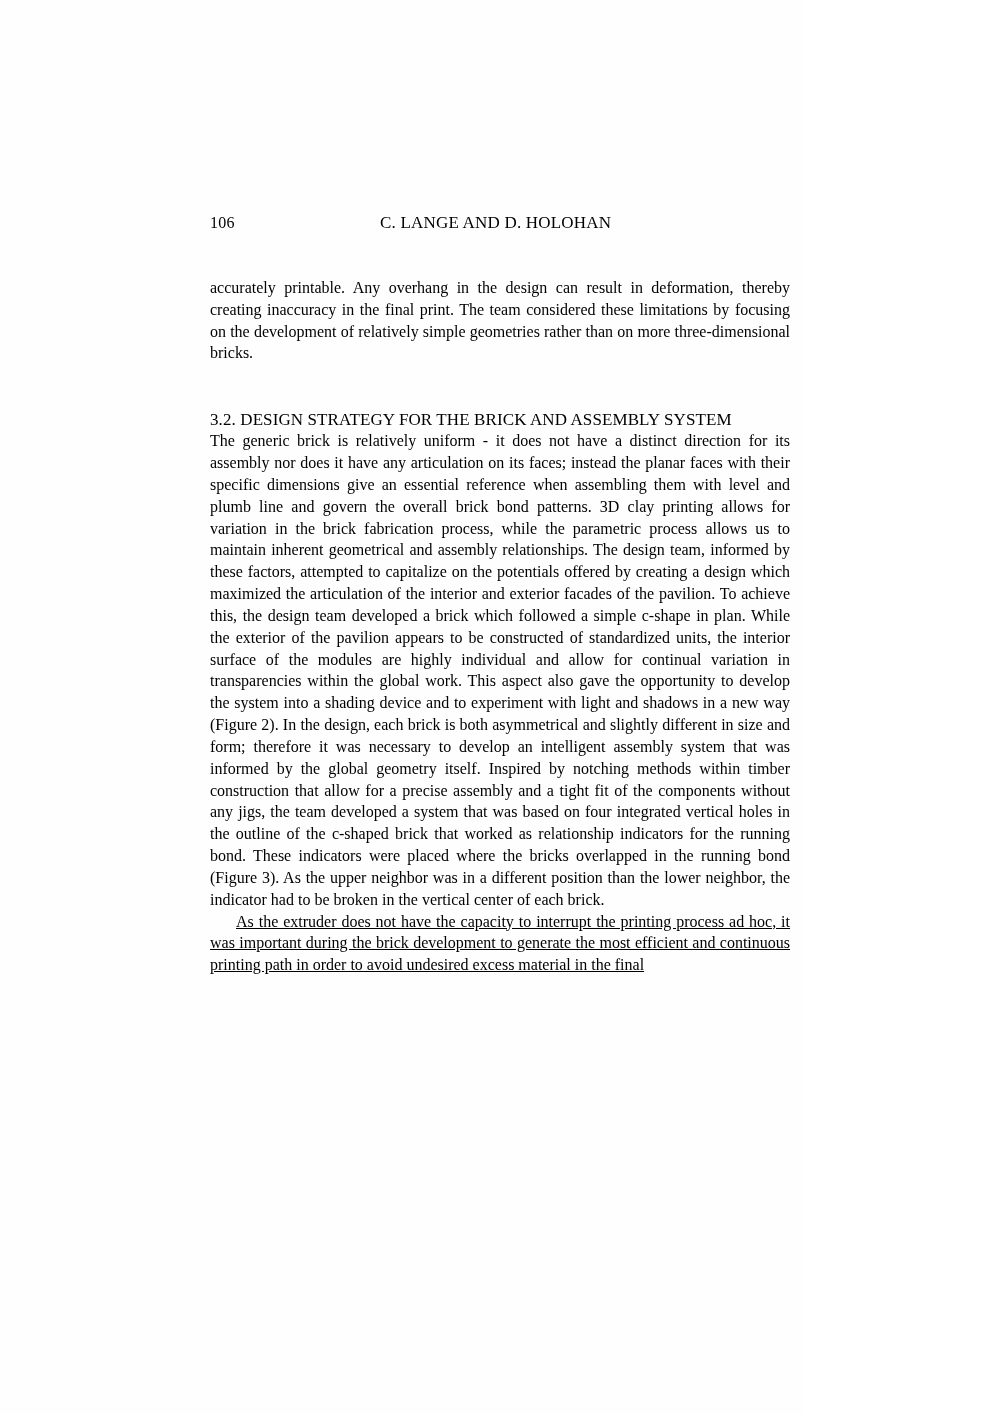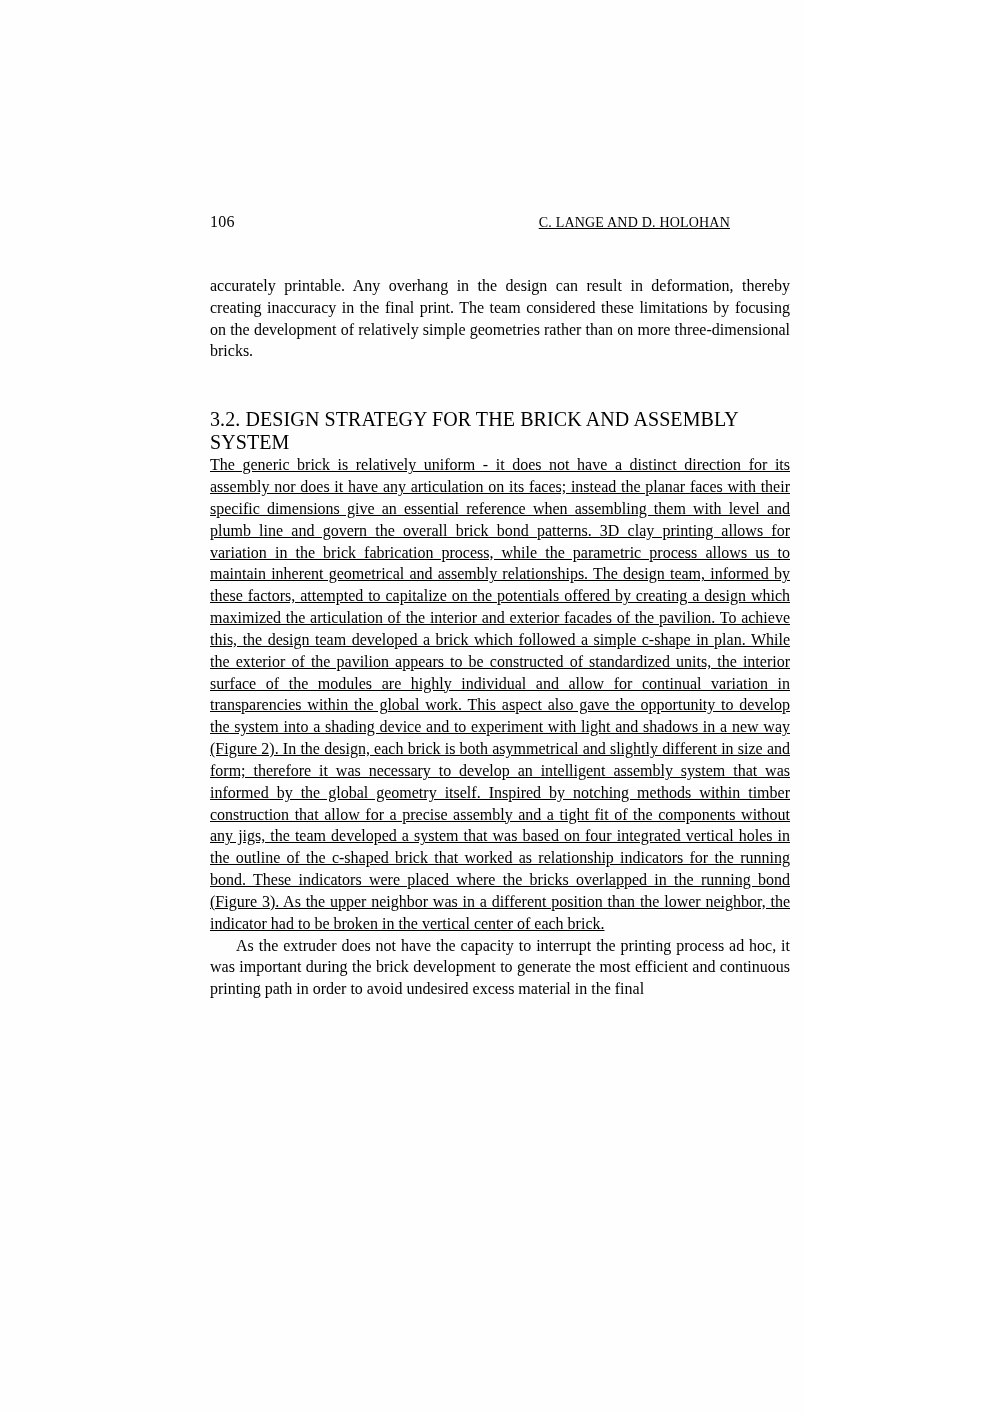--- a/index.html
+++ b/index.html
@@ -34,35 +34,35 @@
     font-size: 15.5px;
     letter-spacing: 0.2px;
     margin-bottom: 44px;
   }
   .page-number {
     width: 170px;
     font-size: 16px;
   }
   .head-title {
     flex: 1;
-    text-align: right;
+    text-align: left;
     padding-right: 60px;
-    font-size: 14px;
-    text-decoration: underline;
+    font-size: 17px;
   }
   p.body-text {
     margin: 0 0 0 0;
     font-size: 16px;
     line-height: 1.365;
     text-align: justify;
     text-justify: inter-word;
     hyphens: none;
   }
   p.body-text.indent {
     text-indent: 26px;
+    text-decoration: underline;
   }
   .figure-block {
     margin-top: 22px;
   }
   .figure-images {
     display: flex;
     width: 580px;
     height: 208px;
     gap: 3px;
   }
@@ -143,26 +143,25 @@
       radial-gradient(ellipse at 10% 95%, rgba(0,0,0,0.55), rgba(0,0,0,0) 60%),
       linear-gradient(to bottom right, rgba(255,255,255,0.06), rgba(0,0,0,0.30));
   }
   .figure-caption {
     margin-top: 13px;
     text-align: center;
     font-size: 13.2px;
   }
   .section-heading {
     margin-top: 46px;
-    font-size: 20px;
+    font-size: 17px;
     letter-spacing: 0.1px;
   }
   .para-main {
     margin-top: 20px;
-    text-decoration: underline;
   }
   .para-second {
     margin-top: 0;
   }
 </style>
 </head>
 <body>
 
 <div class="page">
   <div class="content">

